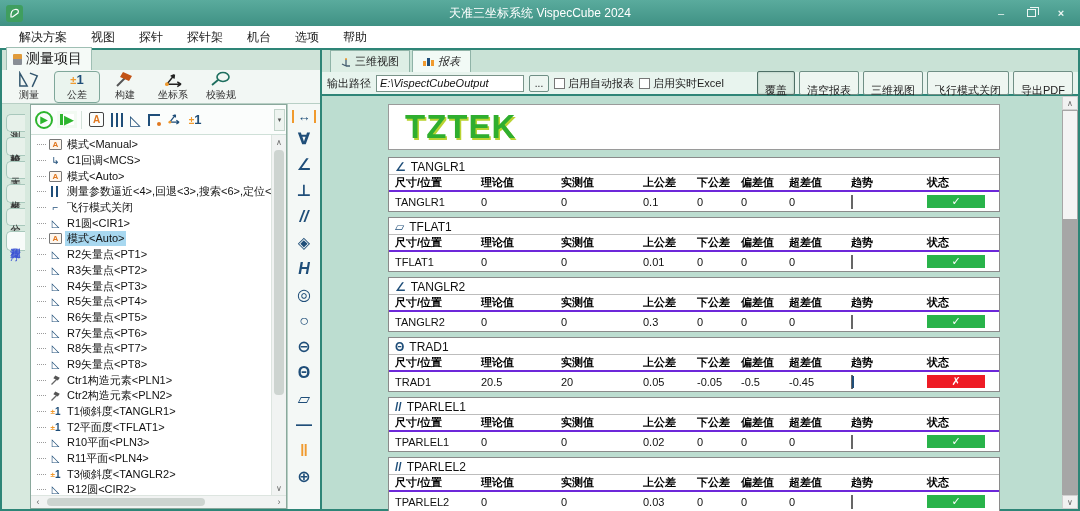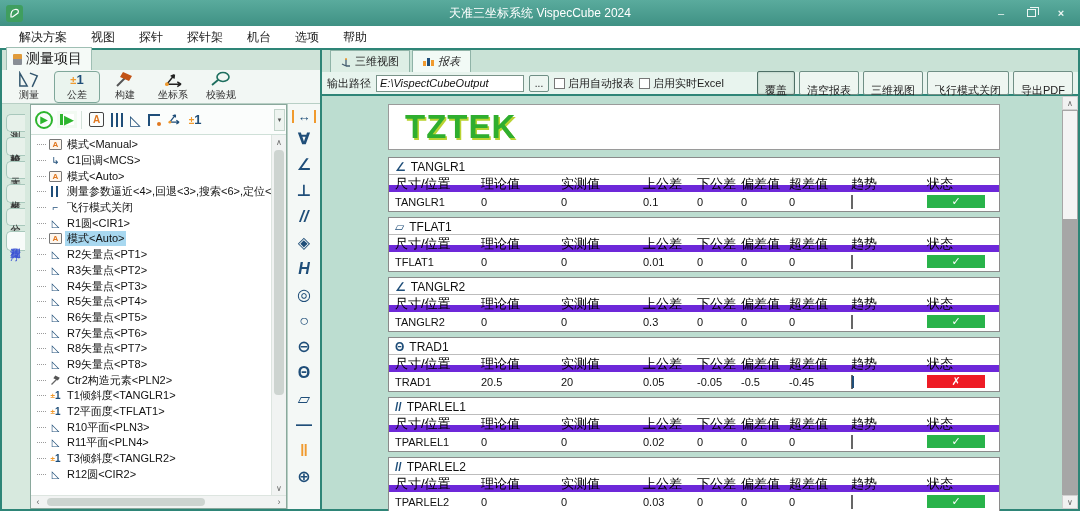--- a/index.html
+++ b/index.html
@@ -90,21 +90,21 @@
   .rp-btn.pressed{background:#d9e9e0;border-color:#4e6f66;box-shadow:inset 0 0 2px #9bb5aa;}
   
   .report-area{flex:1;display:flex;background:#bcddd0;min-height:0;position:relative;}
   .report-page{margin:8px 0 0 66px;width:612px;}
   .logo-box{height:46px;background:#fff;border:1px solid #9a9a9a;display:flex;align-items:center;padding-left:16px;margin-bottom:7px;}
   .logo{font-size:33px;font-weight:bold;color:#2fae2f;letter-spacing:1px;text-shadow:1.5px 1.5px 0 #b9d332;}
   .rtable{background:#fff;border:1px solid #8a8a8a;margin-bottom:5px;}
   .rt-title{height:17px;display:flex;align-items:center;gap:5px;font-size:12px;color:#111;padding:1px 6px 0;border-bottom:1px solid #bdbdbd;}
   .rt-title .tic{color:#1f4e79;font-weight:bold;font-size:12px;}
   .rrow{display:grid;grid-template-columns:86px 80px 82px 54px 44px 48px 62px 1fr 66px;align-items:center;padding:0 6px;}
-  .rt-head{font-weight:normal;font-size:13px;height:17px;border-bottom:7px solid #6d28d9;}
+  .rt-head{font-weight:bold;font-size:11px;height:17px;border-bottom:2px solid #6d28d9;}
   .rt-data{font-size:11px;height:19px;color:#111;}
   .trend{width:64px;height:12px;border:1px solid #666;position:relative;background:#fff;overflow:hidden;}
   .trend .ticks{position:absolute;inset:0;background-image:repeating-linear-gradient(90deg,#8a8a8a 0 1px,transparent 1px 6px);background-size:calc(100% - 8px) 2px;background-repeat:no-repeat;background-position:4px 5px;}
   .trend .fill{position:absolute;left:0;top:0;bottom:0;background:#e00000;border-right:2px solid #1f4e79;}
   .status-badge{width:58px;height:13px;display:flex;align-items:center;justify-content:center;color:#fff;font-size:11px;line-height:1;}
   .status-badge.pass{background:#29b34a;}
   .status-badge.fail{background:#ee1c25;}
   .rep-vscroll{position:absolute;right:0;top:0;bottom:0;width:16px;background:#a6a6a6;}
   .rep-vscroll .sc-btn{background:#f1f1f1;border:1px solid #d0d0d0;}
   .rep-vthumb{position:absolute;left:1px;right:1px;top:15px;height:108px;background:#f4f4f4;}
@@ -285,20 +285,29 @@
                   <span class="ti nv">◺</span>
                   <span class="lbl">R9矢量点&lt;PT8&gt;</span>
                 </div>
                 <div class="tree-item">
                   <span class="ti">
                     <svg width="12" height="12" viewBox="0 0 16 16">
                       <path d="M2 14 L9 7" stroke="#666" stroke-width="1.6" fill="none"></path>
                       <path d="M7 2 l6 3 -2.5 3.5 -6 -3 z" fill="#555"></path>
                     </svg>
                   </span>
+                  <span class="lbl">Ctr1构造元素&lt;PLN1&gt;</span>
+                </div>
+                <div class="tree-item">
+                  <span class="ti">
+                    <svg width="12" height="12" viewBox="0 0 16 16">
+                      <path d="M2 14 L9 7" stroke="#666" stroke-width="1.6" fill="none"></path>
+                      <path d="M7 2 l6 3 -2.5 3.5 -6 -3 z" fill="#555"></path>
+                    </svg>
+                  </span>
                   <span class="lbl">Ctr2构造元素&lt;PLN2&gt;</span>
                 </div>
                 <div class="tree-item">
                   <span class="ti tol"><i>±</i>1</span>
                   <span class="lbl">T1倾斜度&lt;TANGLR1&gt;</span>
                 </div>
                 <div class="tree-item">
                   <span class="ti tol"><i>±</i>1</span>
                   <span class="lbl">T2平面度&lt;TFLAT1&gt;</span>
                 </div>

